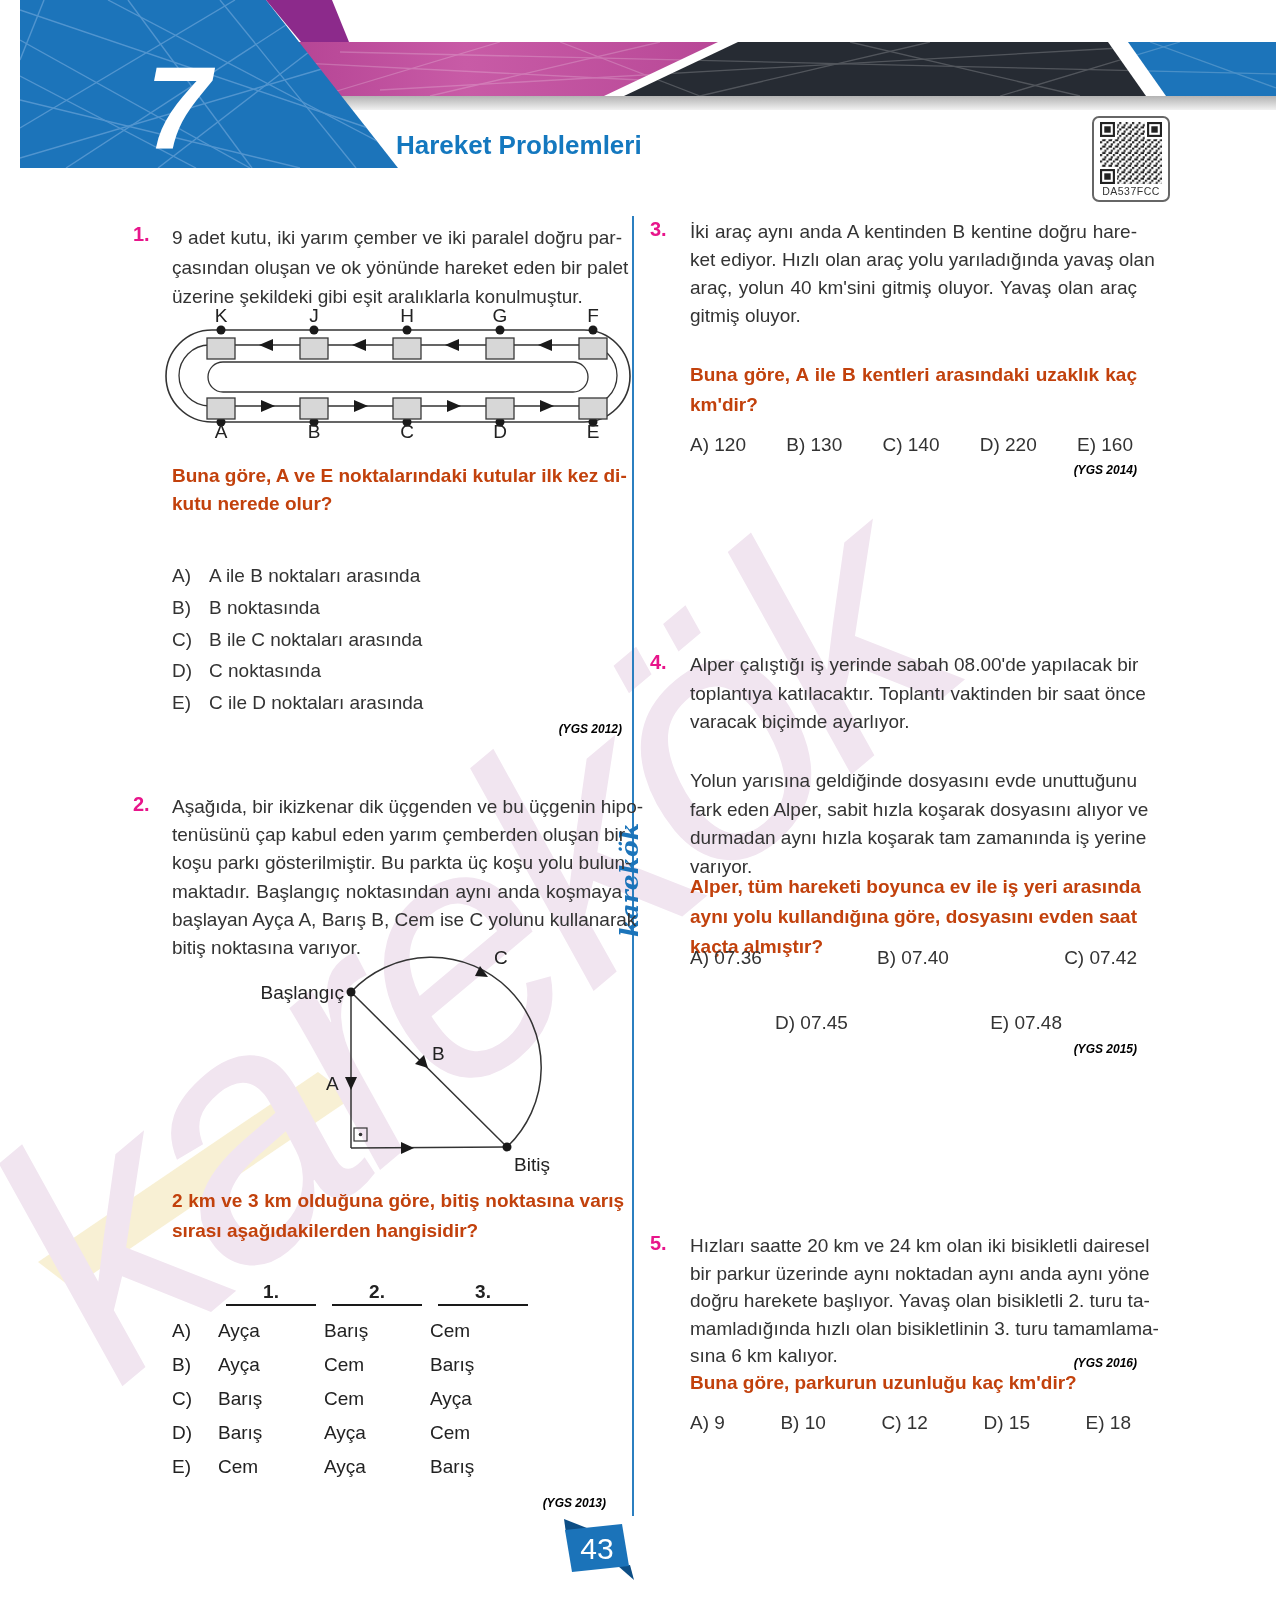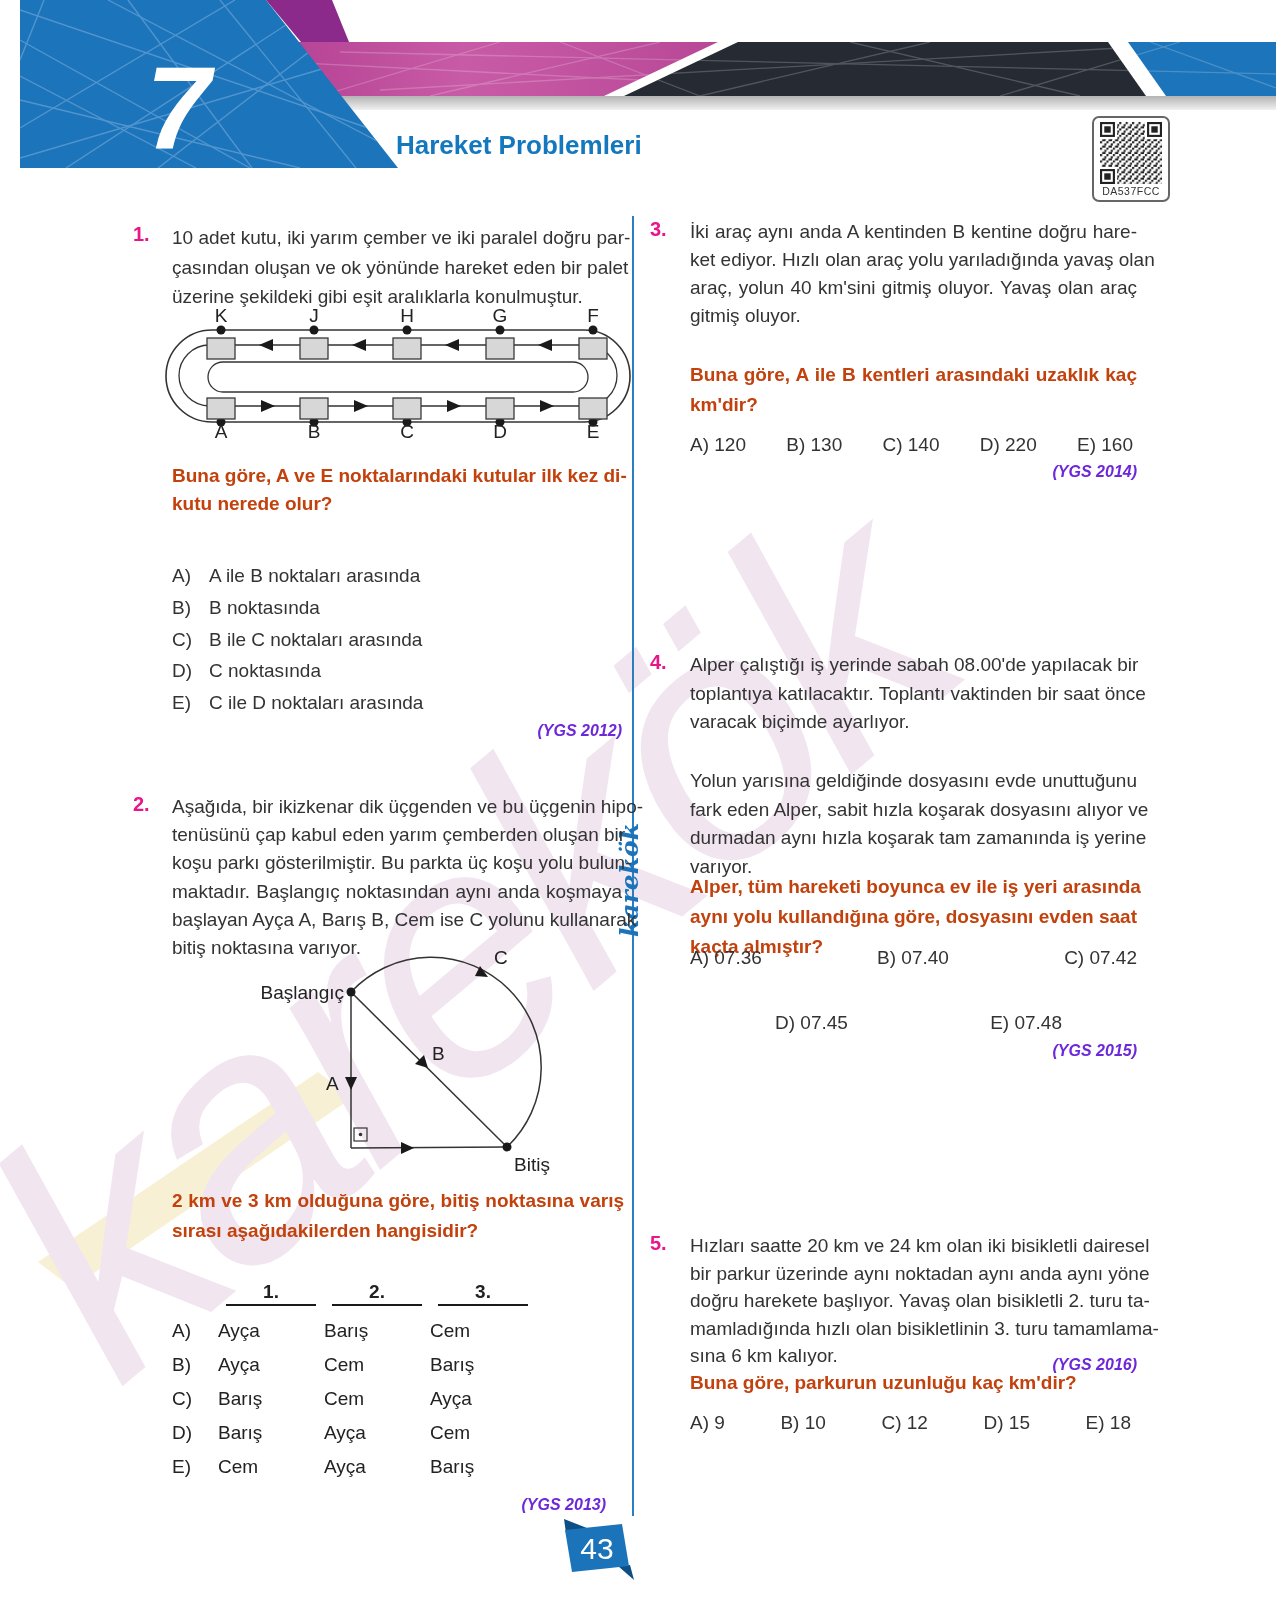--- a/index.html
+++ b/index.html
@@ -4,21 +4,21 @@
 <style>
   html,body{margin:0;padding:0;background:#fff;}
   .page{position:relative;width:1276px;height:1620px;background:#fff;overflow:hidden;
         font-family:"Liberation Sans",sans-serif;}
   .abs{position:absolute;}
   .para{position:absolute;color:#333;font-size:19px;}
   .para > div{white-space:nowrap;}
   .jl{text-align:justify;text-align-last:justify;}
   .bold{font-weight:700;color:#c2410c;}
   .qnum{position:absolute;font-weight:700;font-size:20px;color:#e8158b;}
-  .src{position:absolute;font-size:16px;font-style:italic;color:#6d28d9;font-weight:700;}
+  .src{position:absolute;font-size:12px;font-style:italic;color:#000000;font-weight:700;}
   .optlist{position:absolute;font-size:19px;color:#333;}
   .optrow{display:flex;align-items:flex-start;}
   .olet{width:37px;flex:none;}
   .hopts{position:absolute;display:flex;justify-content:space-between;font-size:19px;color:#333;}
   .anstable{position:absolute;font-size:19px;color:#222;}
   .trow{display:grid;grid-template-columns:46px 106px 106px 106px;height:34px;align-items:start;}
   .trow.thead{height:39px;}
   .th{font-weight:700;text-align:center;border-bottom:2px solid #1a1a1a;width:90px;justify-self:center;padding-bottom:1px;}
   .tcell{}
   .tlet{text-align:left;}
@@ -124,21 +124,21 @@
       </g>
     </svg>
     <div class="qrlabel">DA537FCC</div>
   </div>
 
   <div class="abs" style="left:632px;top:216px;width:2px;height:1300px;background:#2b7fc0"></div>
   <div class="vbrand" style="left:542px;top:867px;width:172px;height:26px">karekök</div>
 
   <div class="qnum" style="left:133px;top:223px">1.</div>
   <div class="para" style="left:172px;top:223px;width:450px;line-height:29.5px">
-    <div class="jl">10 adet kutu, iki yarım çember ve iki paralel doğru par-</div>
+    <div class="jl">9 adet kutu, iki yarım çember ve iki paralel doğru par-</div>
     <div class="jl">çasından oluşan ve ok yönünde hareket eden bir palet</div>
     <div>üzerine şekildeki gibi eşit aralıklarla konulmuştur.</div>
   </div>
 
   <svg class="abs" style="left:163px;top:298px" width="470" height="142" viewBox="0 0 470 142">
     <g fill="none" stroke="#333">
       <rect x="3" y="32" width="464" height="92" rx="46" stroke-width="1.6"></rect>
       <rect x="16" y="47" width="438" height="61" rx="30.5" stroke-width="1.3"></rect>
       <rect x="45" y="64" width="380" height="30" rx="15" stroke-width="1.3"></rect>
     </g>

